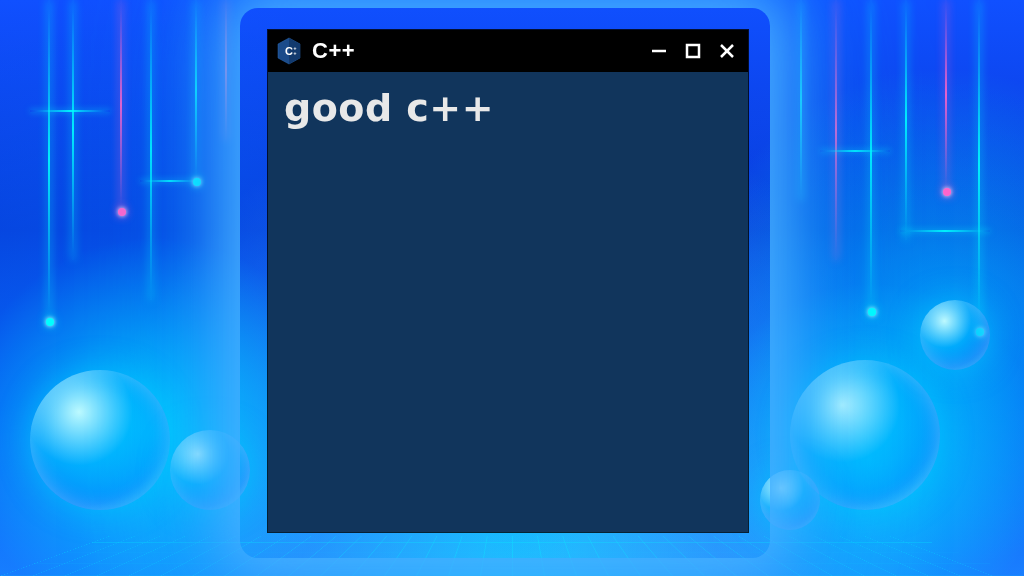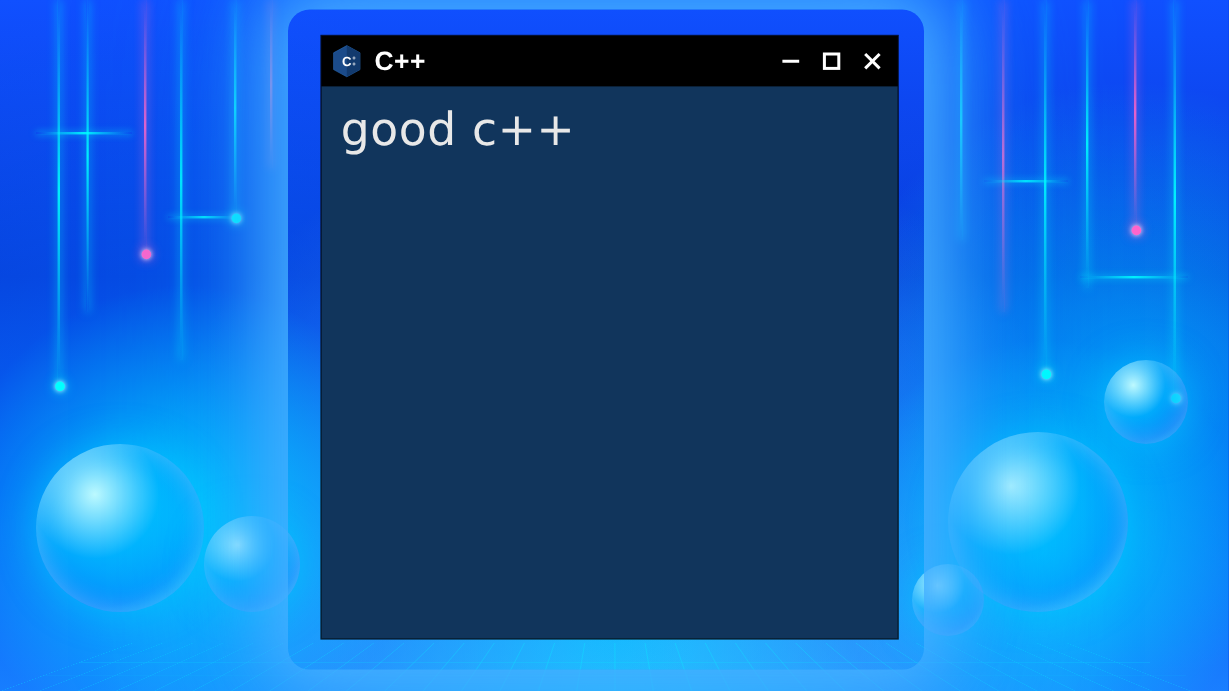--- a/index.html
+++ b/index.html
@@ -117,21 +117,21 @@
     .win-btn svg { display: block; }
     .content {
       flex: 1;
       background: #11355c;
       padding: 14px 16px;
     }
     .output {
       color: #e8e8e8;
       font-family: 'DejaVu Sans', 'Segoe UI', sans-serif;
       font-size: 38px;
-      font-weight: 400;
+      font-weight: 700;
       white-space: pre;
       letter-spacing: 0.5px;
     }
   </style>
 </head>
 <body>
 
 <div class="bg"></div>
 
 <div class="circuit-line" style="left:48px; top:0; height:320px;"></div>

